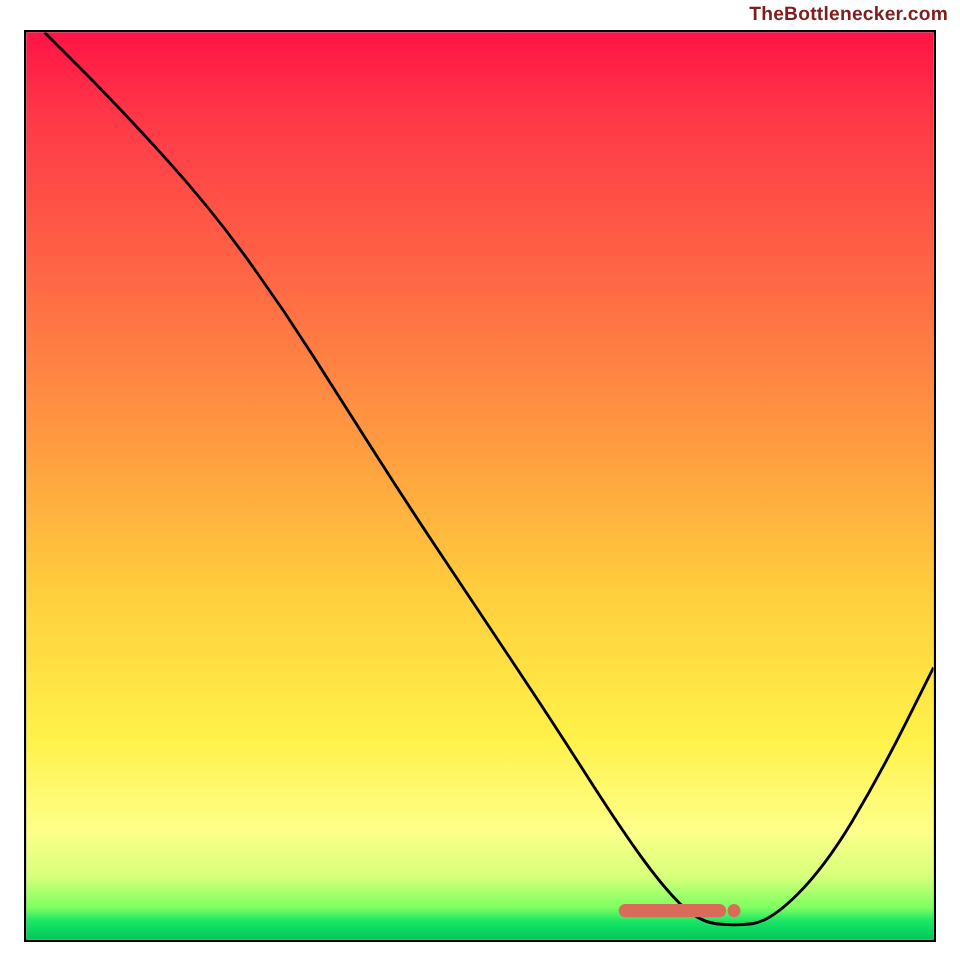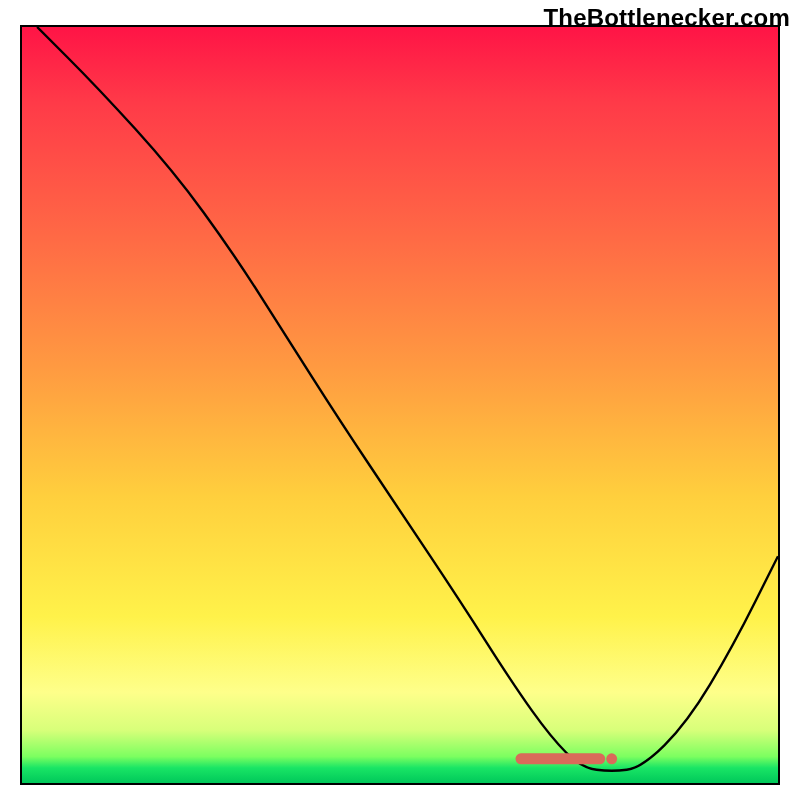--- a/index.html
+++ b/index.html
@@ -13,23 +13,23 @@
   }
   .stage {
     position: relative;
     width: 800px;
     height: 800px;
   }
   .attribution {
     position: absolute;
     top: 4px;
     right: 10px;
-    font-size: 24px;
+    font-size: 16px;
     font-weight: bold;
-    color: #000000;
+    color: #7f1d1d;
     letter-spacing: 0.2px;
   }
   .plot-area {
     position: absolute;
     left: 20px;
     top: 25px;
     width: 760px;
     height: 760px;
     box-sizing: border-box;
     border: 2px solid #000;

